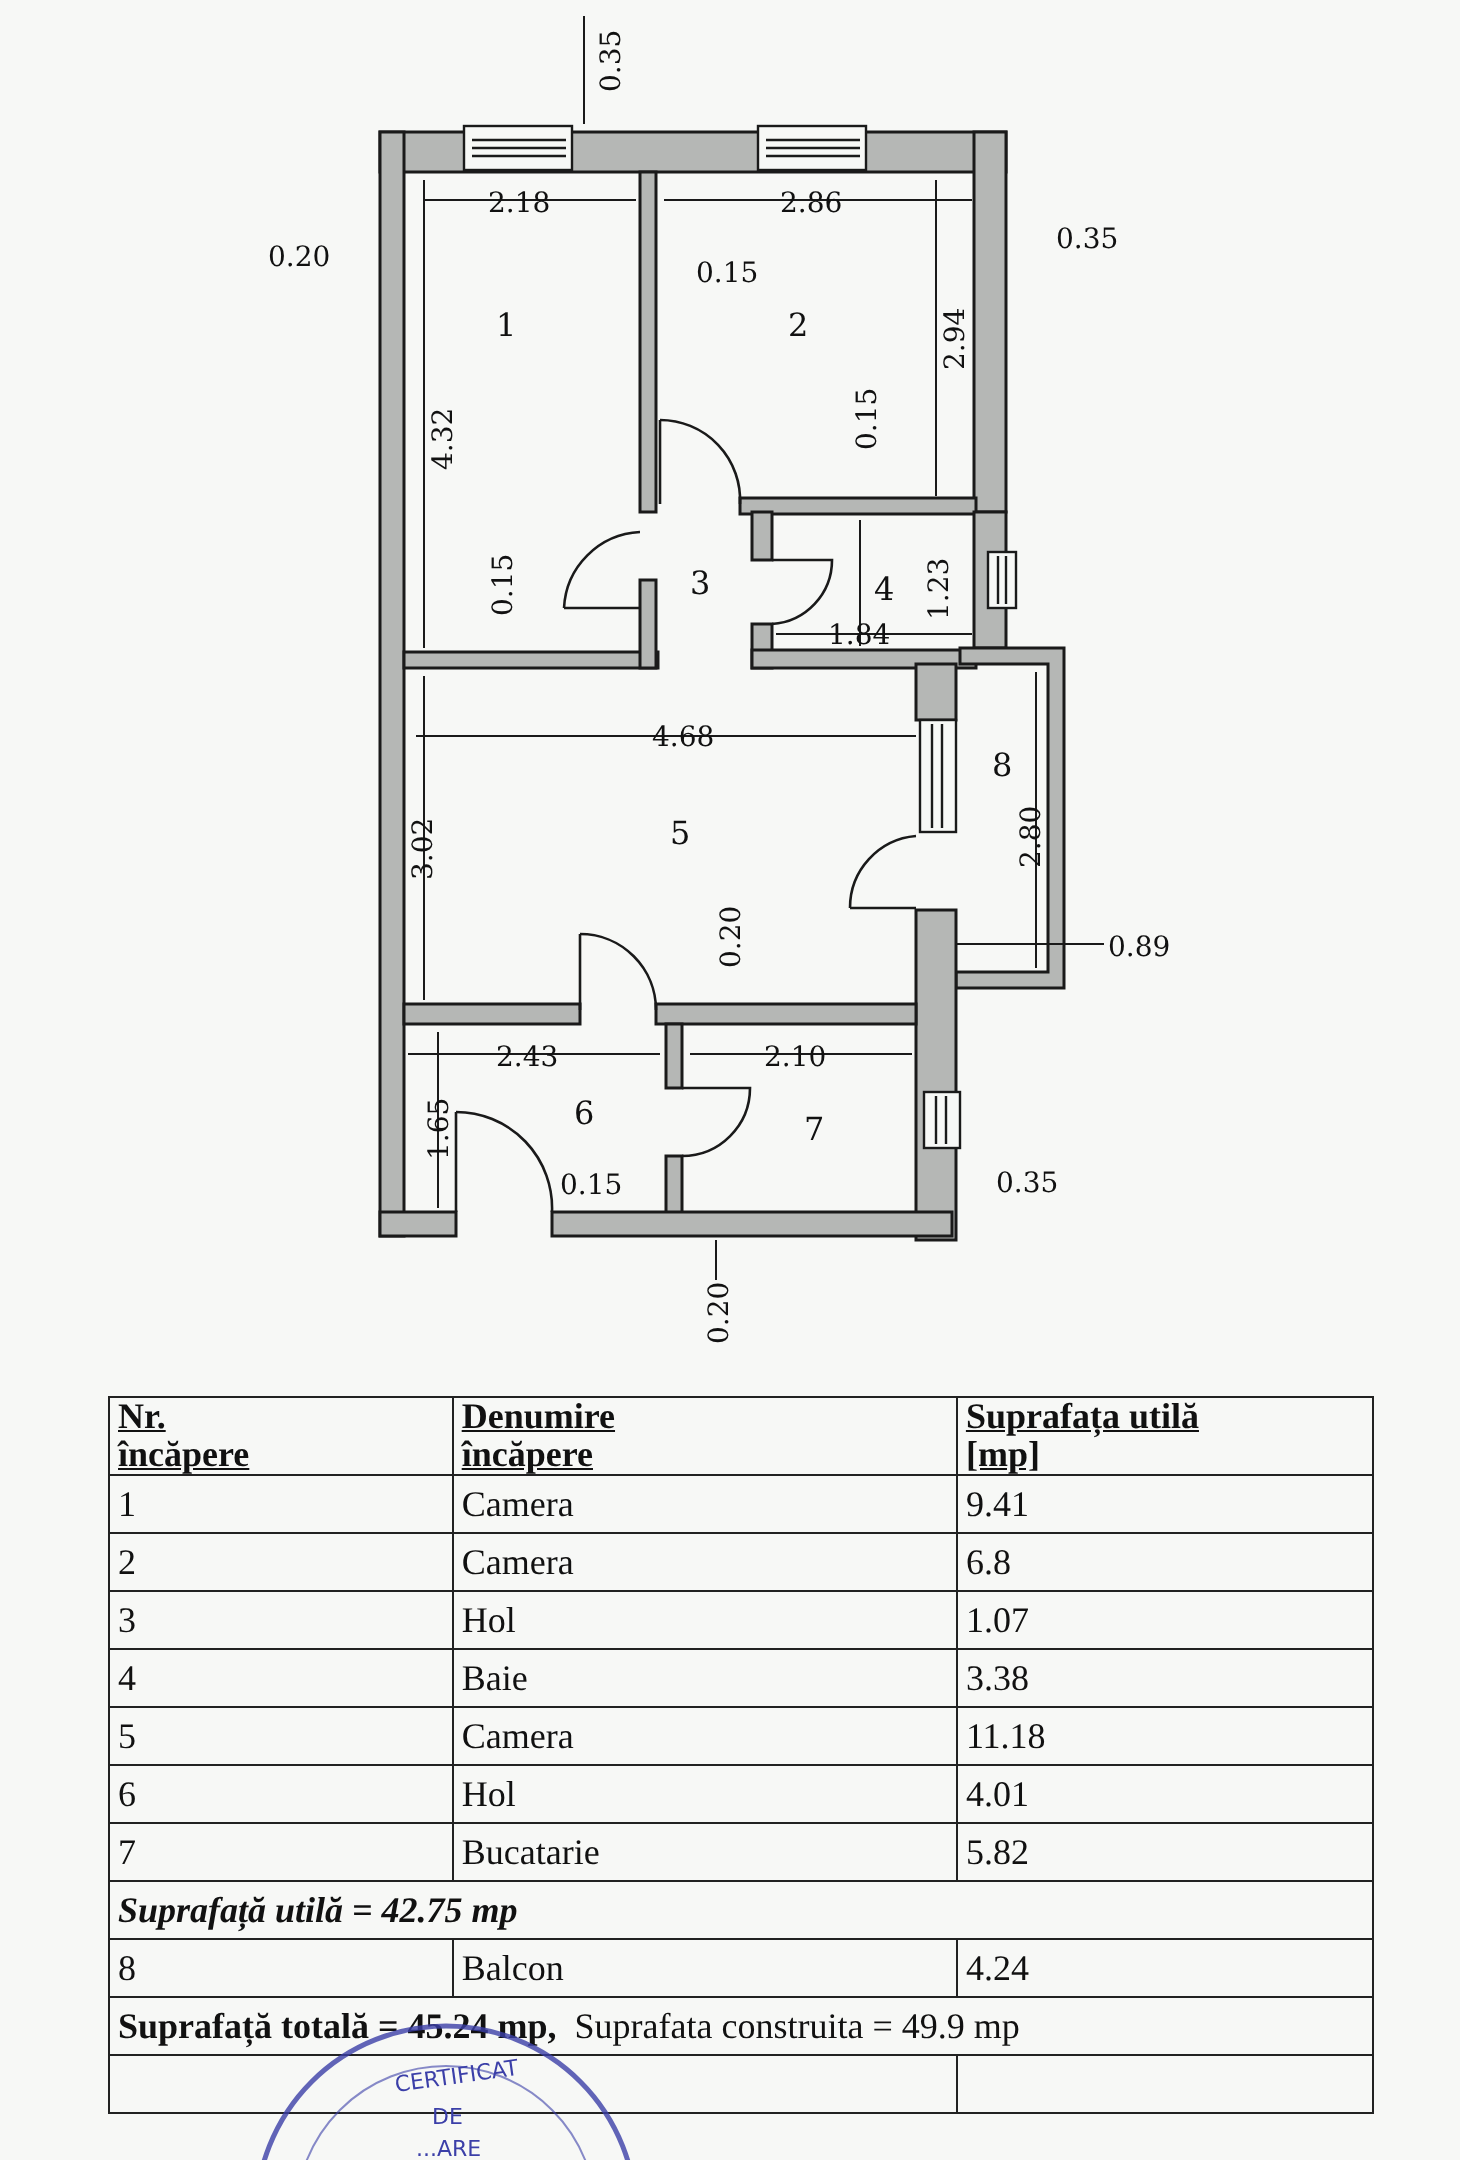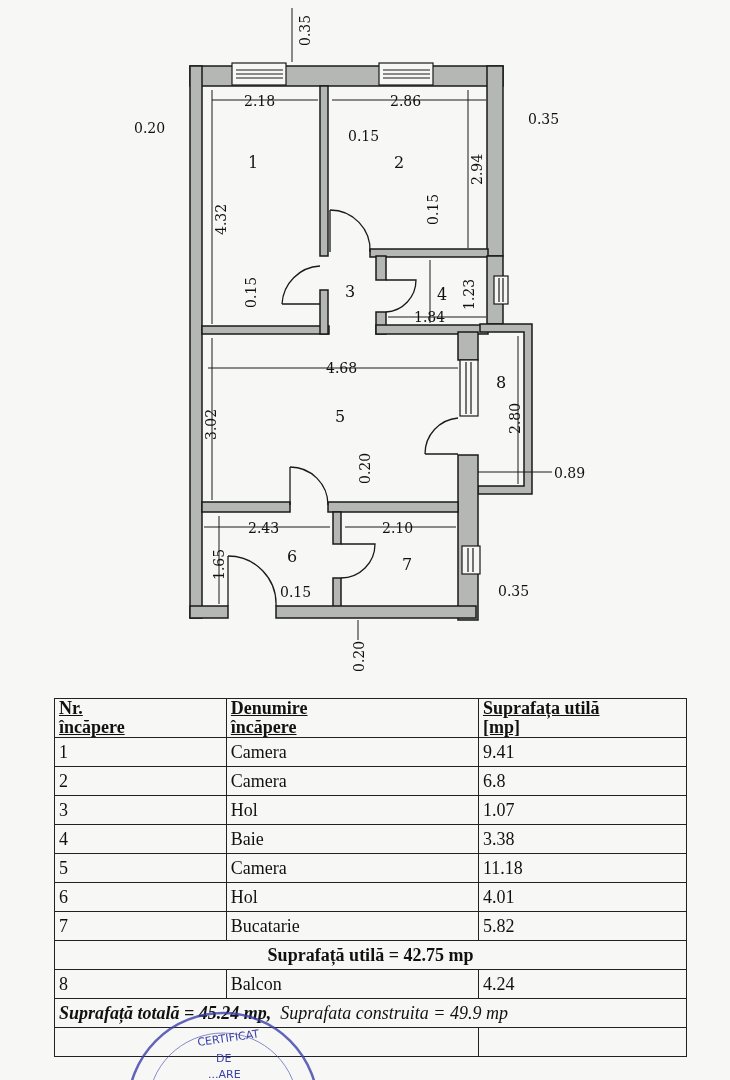--- a/index.html
+++ b/index.html
@@ -7,22 +7,22 @@
   #plan { position:absolute; left:0; top:0; width:730px; height:690px; }
   #plan text { font-family:"DejaVu Serif", serif; fill:#111; }
   .dim { font-size:14px; }
   .rn { font-size:16px; }
   table.rooms { position:absolute; left:54px; top:698px; width:633px; border-collapse:collapse; font-size:18px; }
   table.rooms td { border:1.5px solid #222; padding:0 4px; height:28px; vertical-align:middle; }
   table.rooms td.c1 { width:143px; }
   table.rooms td.c2 { width:214px; }
   .hdr td { font-weight:bold; line-height:19px; height:46px; vertical-align:top; padding-top:2px; }
   .hdr span { text-decoration:underline; }
-  .sum td { text-align:center; font-weight:bold; height:30px; }
-  .tot td { font-style:italic; height:32px; }
+  .sum td { font-style:italic; font-weight:bold; height:30px; }
+  .tot td { height:32px; }
   .tot b { font-weight:bold; }
   .blank td { height:30px; }
   #stamp { position:absolute; left:118px; top:1008px; width:215px; height:110px; pointer-events:none; }
 </style>
 </head>
 <body>
 
 <svg id="plan" viewBox="0 0 730 690" xmlns="http://www.w3.org/2000/svg">
   <g fill="#b5b7b5" stroke="#1a1a1a" stroke-width="1.5">
 

